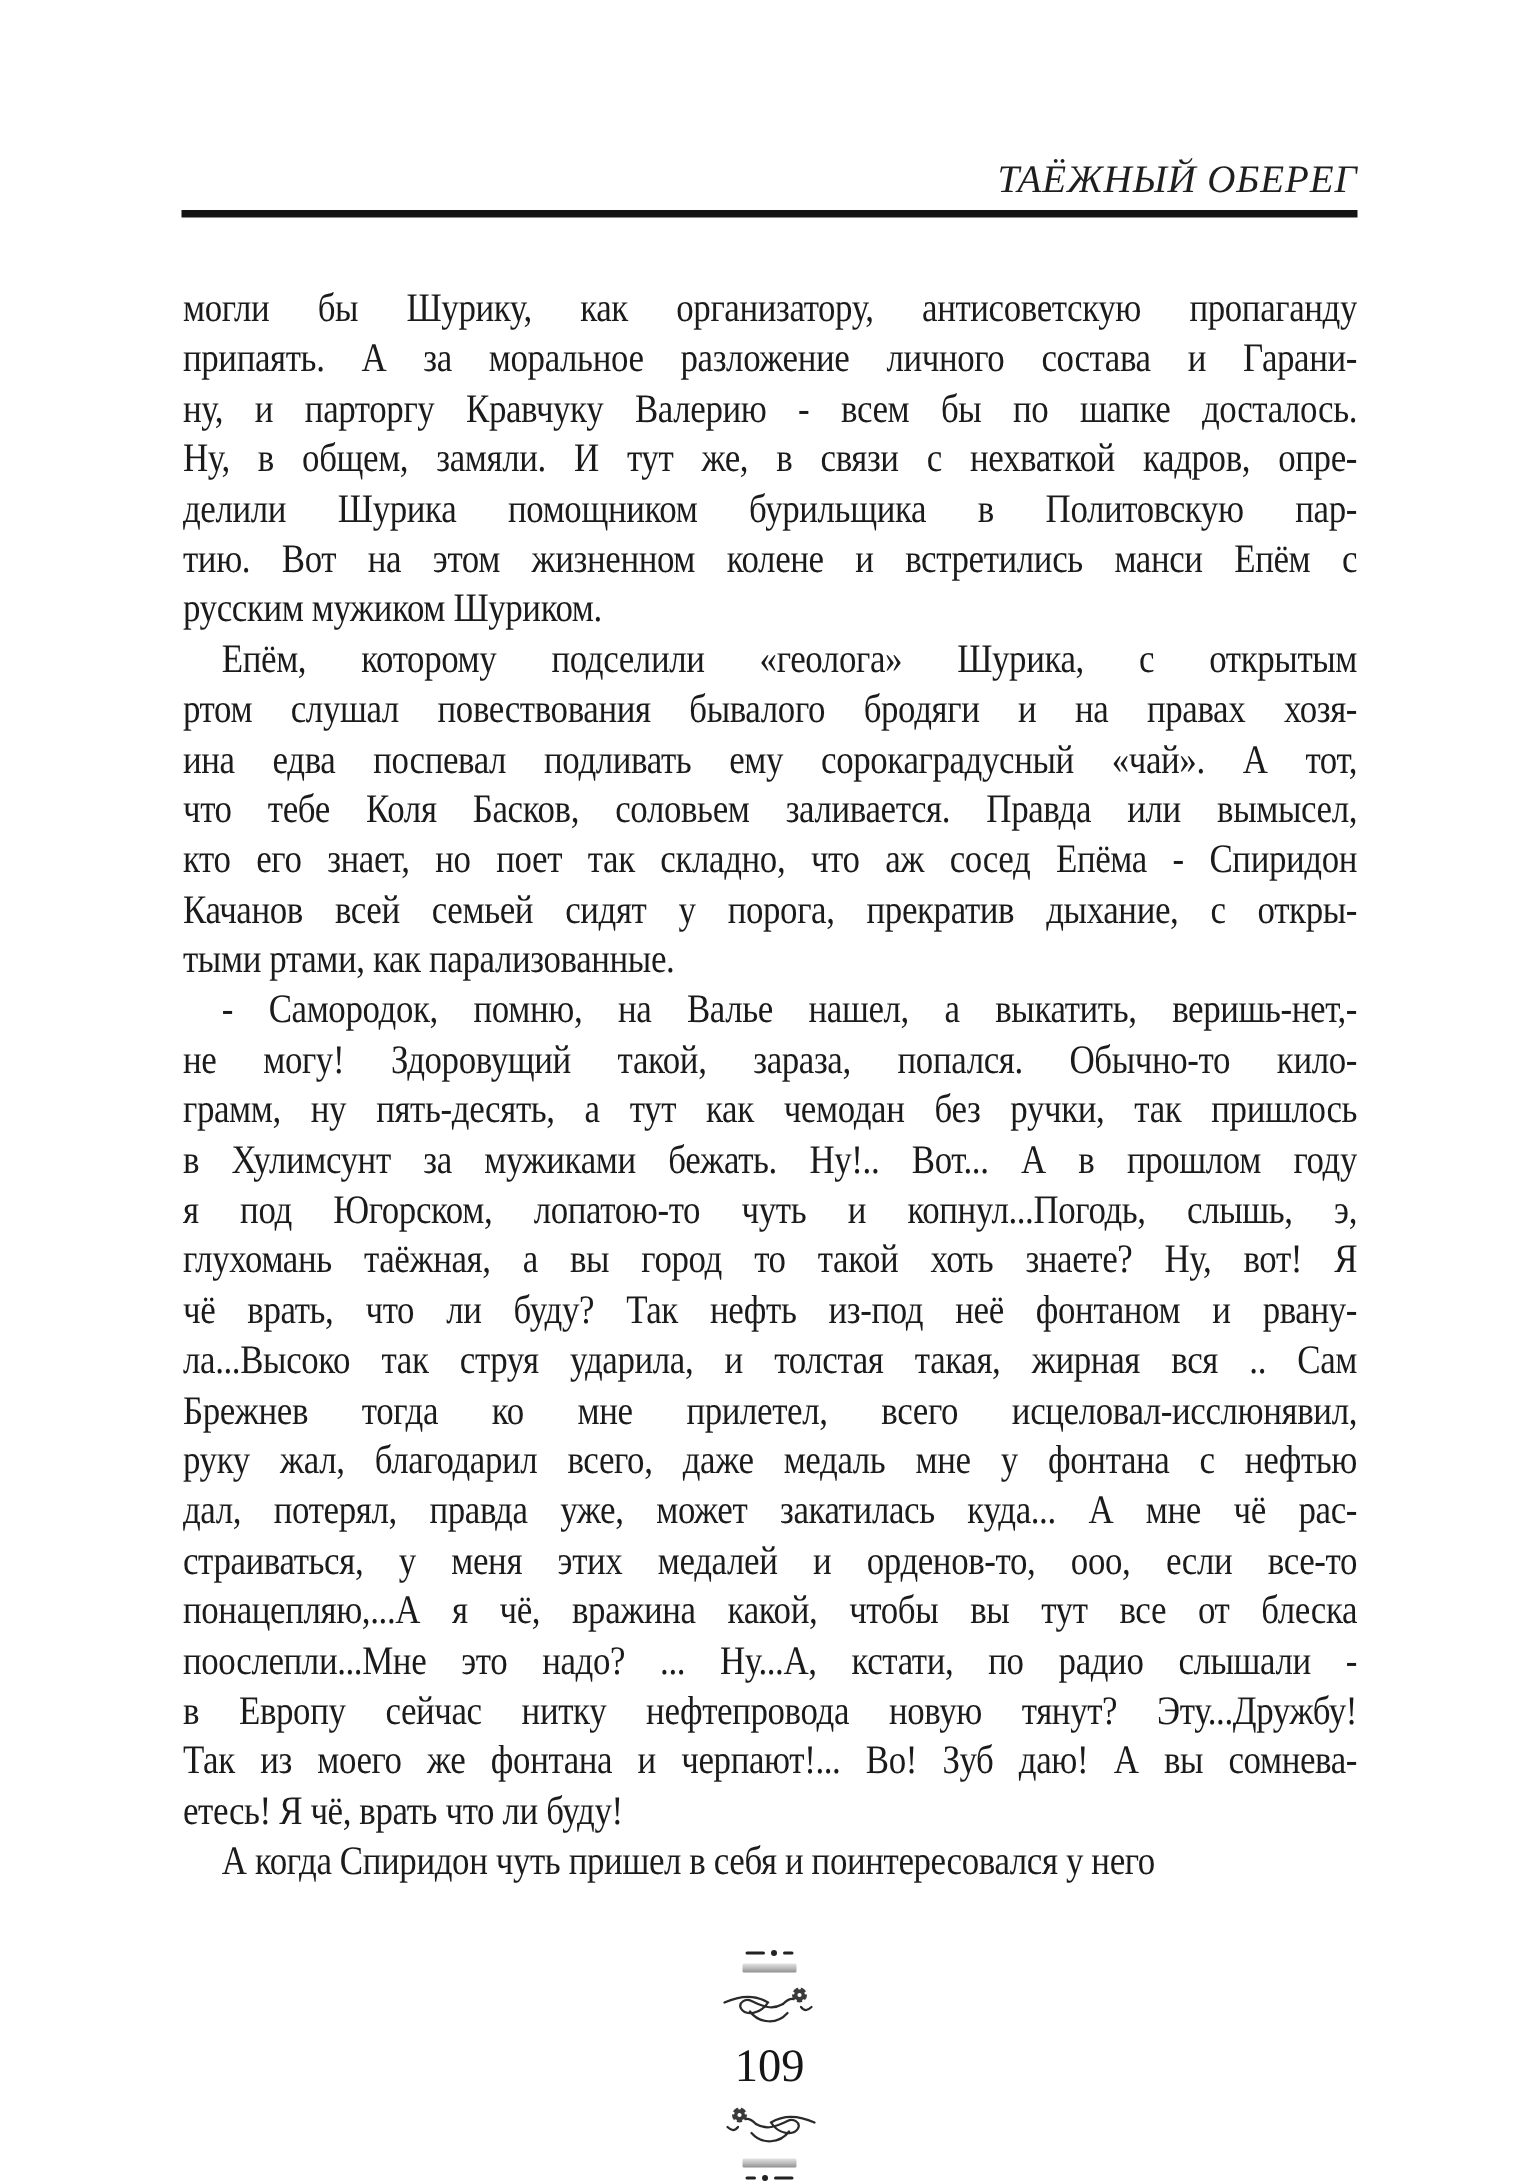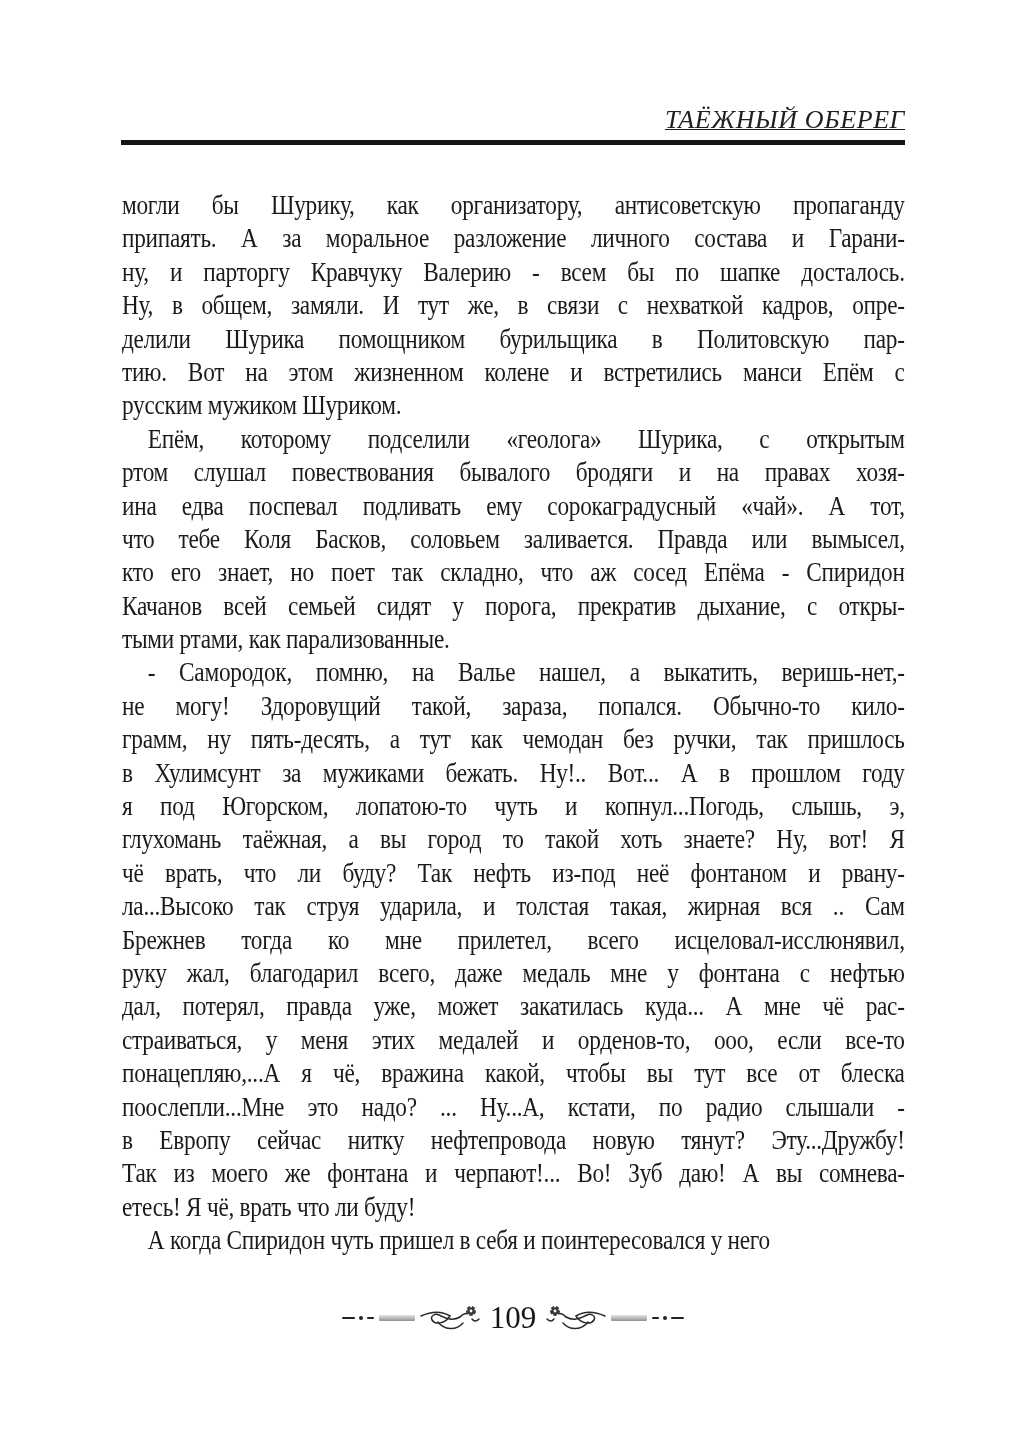--- a/index.html
+++ b/index.html
@@ -11,21 +11,20 @@
     font-family: "Liberation Sans", sans-serif;
     color: #1b1b1b;
     overflow: hidden;
   }
   .running-header {
     position: absolute;
     top: 105px;
     left: 122px;
     width: 783px;
     text-align: right;
-    text-decoration: underline;
   }
   .header-title {
     font-family: "Liberation Serif", serif;
     font-style: italic;
     font-size: 26px;
     letter-spacing: 0.6px;
     color: #1f1f1f;
     white-space: nowrap;
   }
   .header-rule {
@@ -63,20 +62,21 @@
 
   .footer {
     position: absolute;
     top: 1300px;
     left: 0;
     width: 100%;
     display: flex;
     justify-content: center;
     align-items: center;
     gap: 5px;
+    flex-direction: column;
   }
   .page-num {
     font-family: "Liberation Serif", serif;
     font-size: 31px;
     line-height: 36px;
     color: #161616;
     padding: 0 3px;
   }
   .orn-bar {
     width: 36px;

